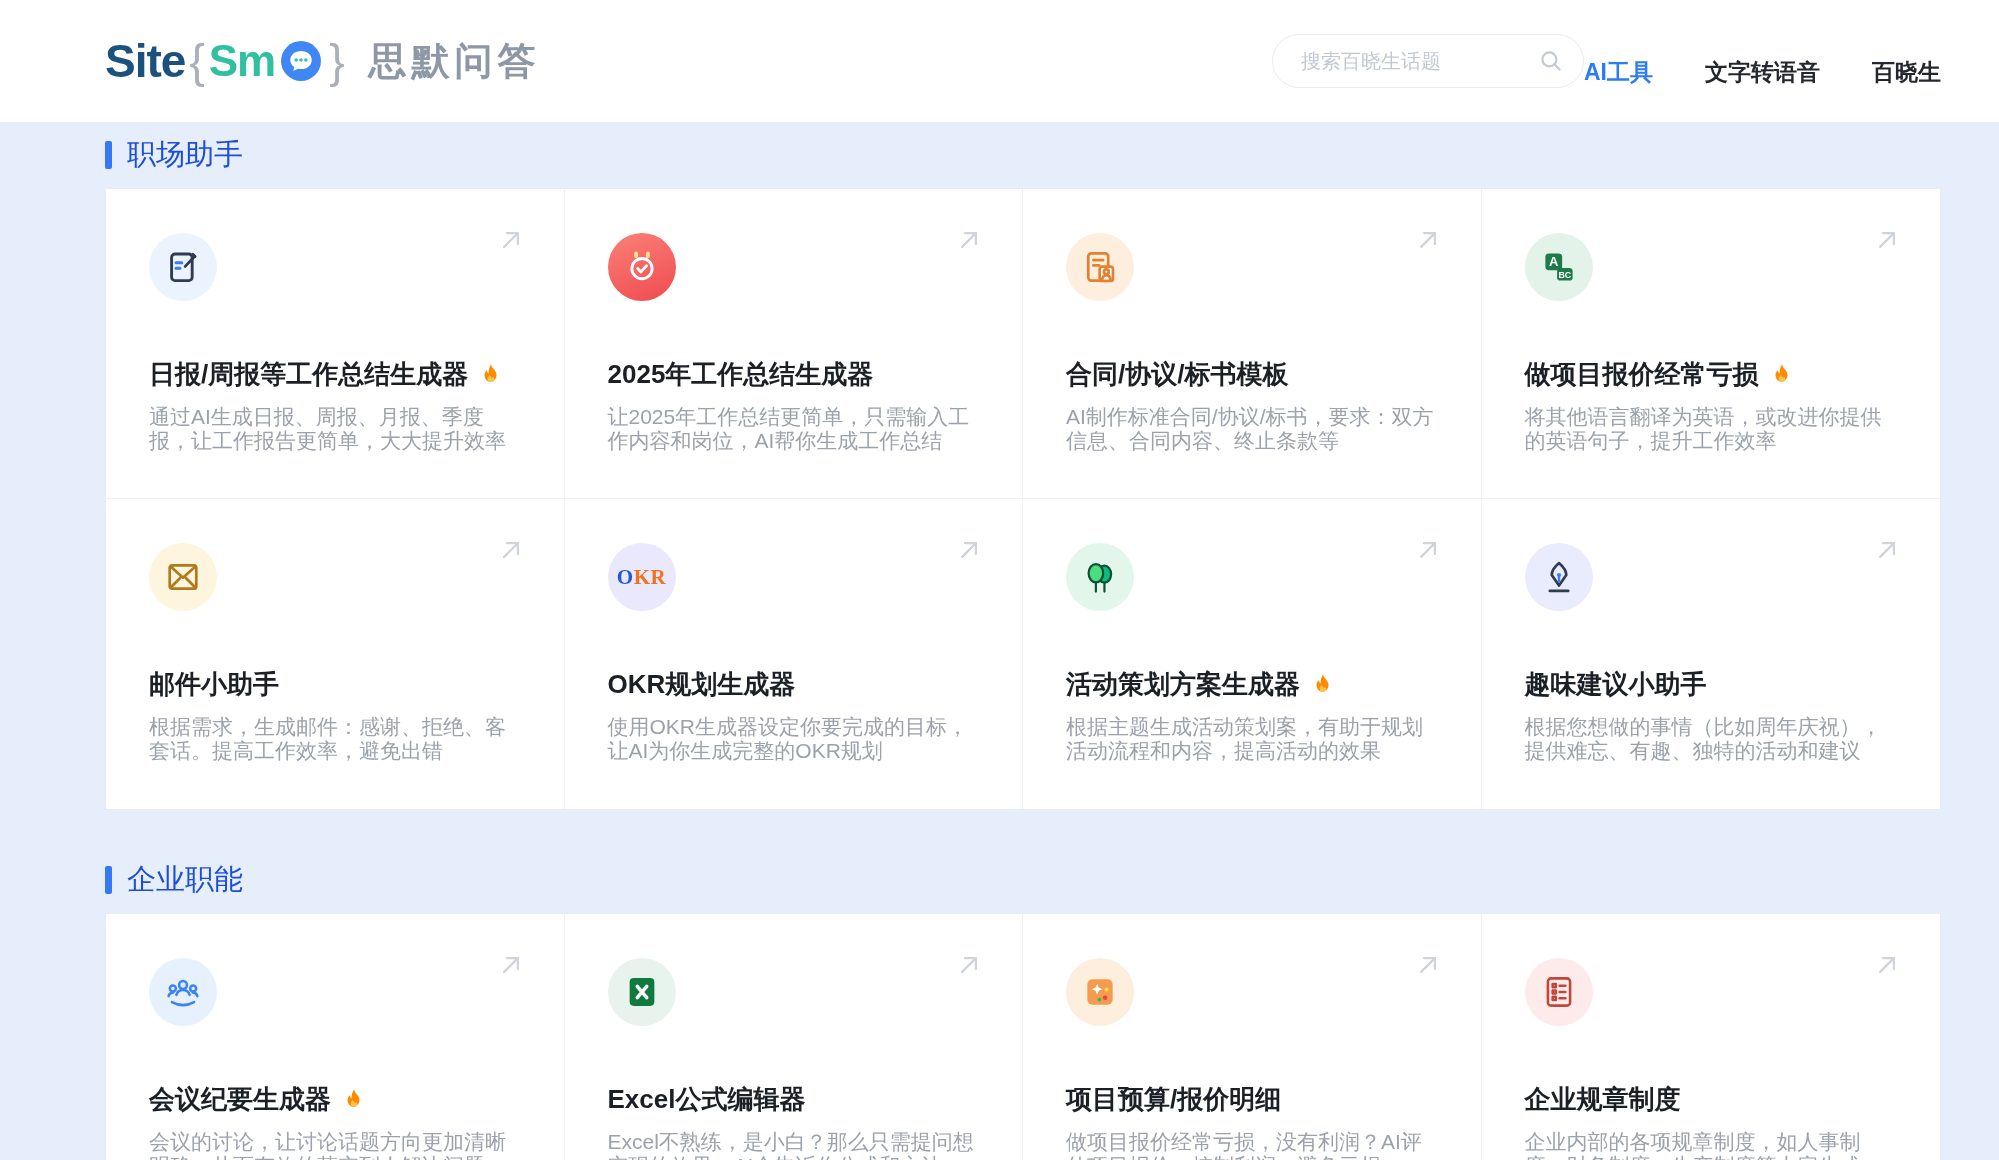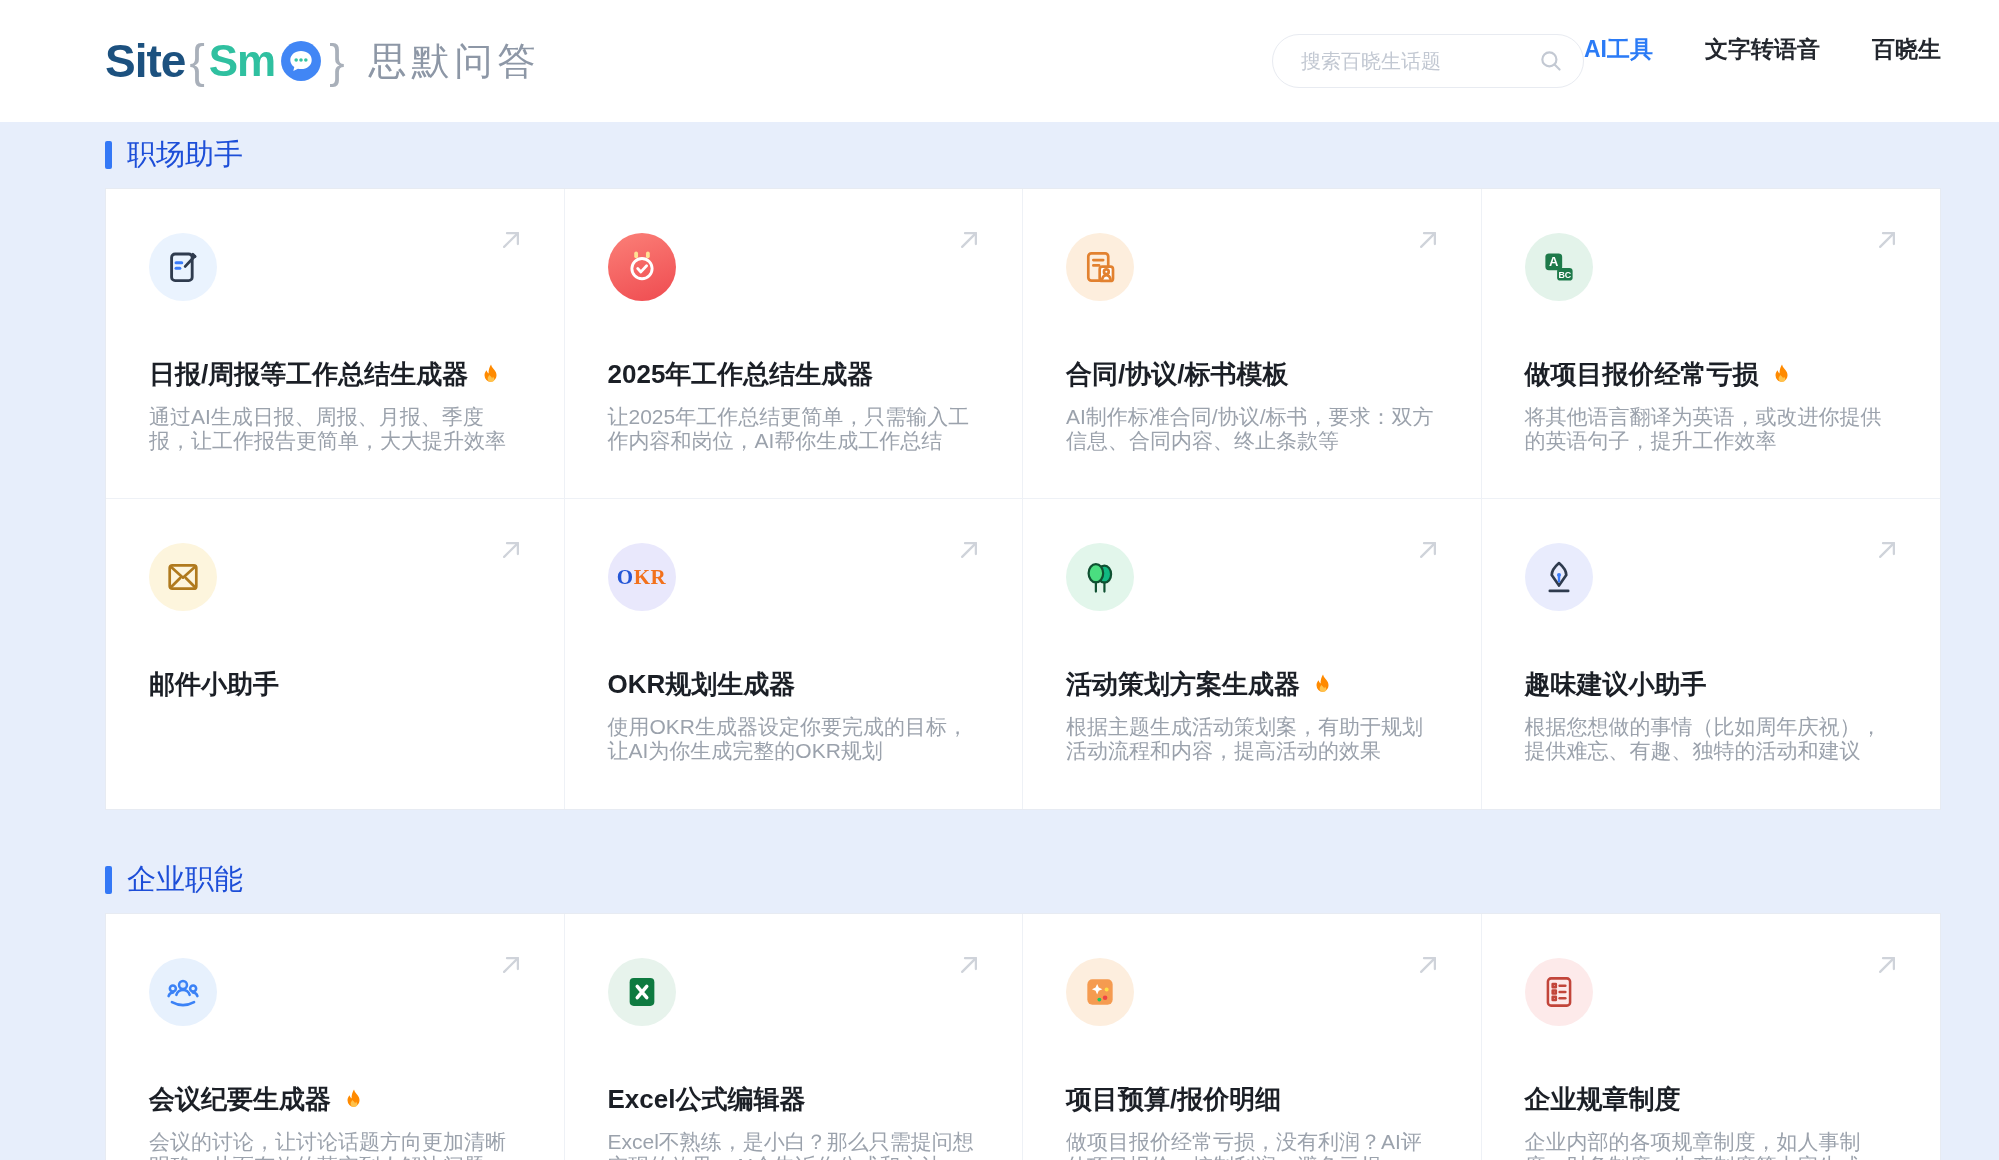--- a/index.html
+++ b/index.html
@@ -9,22 +9,22 @@
   }
   .container{width:1836px;margin-left:105px;}
   
   header{background:#ffffff;height:122px;}
   .header-inner{display:flex;align-items:center;height:100%;}
   .logo{display:flex;align-items:center;gap:2px;user-select:none;cursor:pointer;}
   .lg-site{font-size:46px;font-weight:800;color:#1c517f;letter-spacing:-1px;}
   .lg-brace{font-size:46px;font-weight:500;color:#a9b0ba;margin:0 2px;}
   .lg-mid{font-size:44px;font-weight:800;color:#2fc0a0;letter-spacing:-1px;}
   .lg-bubble{display:inline-flex;margin:0 3px;line-height:0;}
-  .lg-cn{font-size:38px;font-weight:400;color:#8d97a6;letter-spacing:5px;margin-left:20px;}
-  .header-right{margin-left:auto;display:flex;align-items:flex-start;}
+  .lg-cn{font-size:38px;font-weight:700;color:#8d97a6;letter-spacing:5px;margin-left:20px;}
+  .header-right{margin-left:auto;display:flex;align-items:flex-end;}
   .search{position:relative;width:312px;height:54px;}
   .search input{
     width:100%;height:100%;box-sizing:border-box;border:1.5px solid #e8ebf1;border-radius:27px;
     padding:0 58px 0 28px;font-size:20px;color:#333;outline:none;background:#fff;
     font-family:inherit;
   }
   .search input::placeholder{color:#c2c8d2;}
   .search-ico{position:absolute;right:20px;top:14px;line-height:0;cursor:pointer;}
   nav{display:flex;align-items:center;gap:52px;}
   .nav-item{font-size:23px;font-weight:700;color:#23272e;cursor:pointer;text-decoration:none;}
@@ -221,20 +221,21 @@
                   <path d="M4.2 5.4l7.8 7 7.8-7"></path>
                   <path d="M4.2 18.6l6-6"></path>
                   <path d="M19.8 18.6l-6-6"></path>
                 </g>
               </svg>
             </div>
     <div class="card-title">
       <span class="ct">邮件小助手</span>
 
     </div>
+    <p class="card-desc">根据需求，生成邮件：感谢、拒绝、客套话。提高工作效率，避免出错</p>
   </div>
           <div class="card">
     <span class="arrow">
       <svg width="30" height="30" viewBox="0 0 24 24" fill="none" stroke="#cfd3da" stroke-width="1.8" stroke-linecap="round" stroke-linejoin="round">
                 <path d="M6.5 17.5L17.5 6.5"></path>
                 <path d="M8.8 6.5h8.7v8.7"></path>
               </svg>
     </span>
     <div class="icon-wrap" style="background: rgb(233, 232, 252); justify-content: center;">
               <span class="okr-text"><span class="okr-o">O</span><span class="okr-kr">KR</span></span>

